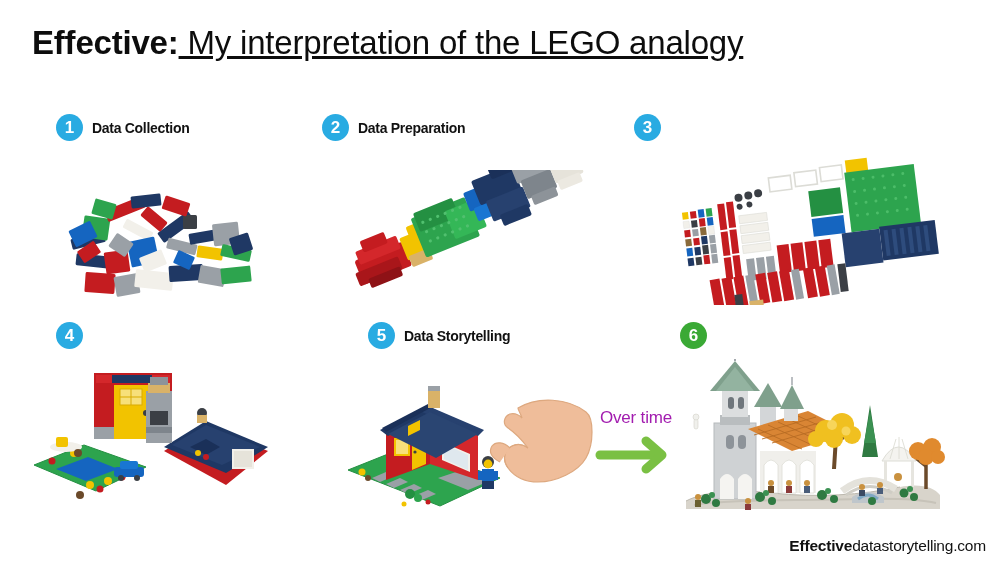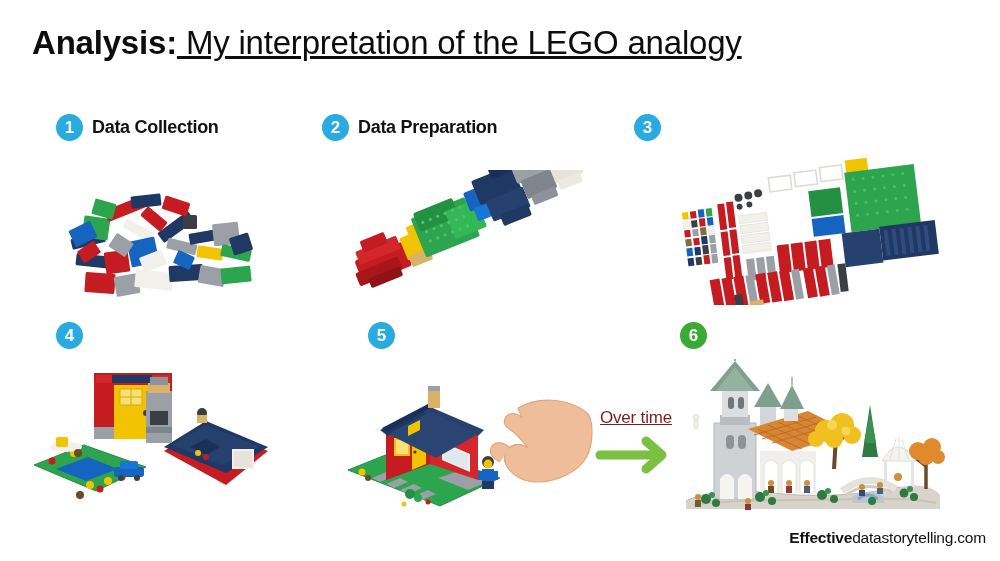--- a/index.html
+++ b/index.html
@@ -58,21 +58,21 @@
     display: flex;
     align-items: center;
     justify-content: center;
     flex: 0 0 auto;
     line-height: 1;
     padding-bottom: 1px;
   }
   .badge.green { background: #3aa935; }
 
   .step-label {
-    font-size: 18px;
+    font-size: 14px;
     font-weight: bold;
     letter-spacing: -0.3px;
     color: #111111;
   }
 
   .step-art {
     position: absolute;
     left: 0; right: 0;
     top: 44px; bottom: 0;
     display: flex;
@@ -84,43 +84,42 @@
   
   .overtime {
     position: absolute;
     left: 588px;
     top: 408px;
     width: 96px;
     text-align: center;
   }
   .overtime-label {
     font-size: 17px;
-    color: #7f1d1d;
+    color: #a21caf;
     letter-spacing: -0.2px;
-    text-decoration: underline;
   }
   .overtime-arrow { margin-top: 8px; }
 
   
   .brand {
     position: absolute;
     right: 14px;
-    bottom: 14px;
+    bottom: 6px;
     font-size: 15.5px;
     letter-spacing: -0.2px;
     color: #111111;
     white-space: nowrap;
   }
   .brand .b-bold { font-weight: bold; }
 </style>
 </head>
 <body>
 
 <div class="slide-title">
-  <span class="t-bold">Analysis:</span><span class="t-reg"> My interpretation of the LEGO analogy</span>
+  <span class="t-bold">Effective:</span><span class="t-reg"> My interpretation of the LEGO analogy</span>
 </div>
 
 <div class="steps">
 
   <div class="step c1">
     <div class="step-head">
       <div class="badge">1</div>
       <div class="step-label">Data Collection</div>
     </div>
     <div class="step-art">
@@ -463,20 +462,21 @@
           <circle cx="0" cy="0" r="5" fill="#3b3f45"></circle>
           <rect x="-5" y="2" width="10" height="8" fill="#d9b268"></rect>
         </g>
       </svg>
     </div>
   </div>
 
   <div class="step c5">
     <div class="step-head">
       <div class="badge">5</div>
+      <div class="step-label">Data Storytelling</div>
     </div>
     <div class="step-art">
       <svg width="252" height="148" viewBox="0 0 252 148" role="img" aria-label="completed lego house with hand placing minifigure">
 
         <g>
           <polygon points="6,104 66,80 158,112 98,140" fill="#2da44e"></polygon>
           <polygon points="6,104 66,80 158,112 98,140" fill="none" stroke="#249042" stroke-width="1"></polygon>
 
           <g fill="#9aa0a6">
             <polygon points="30,112 44,106 52,110 38,116"></polygon>

